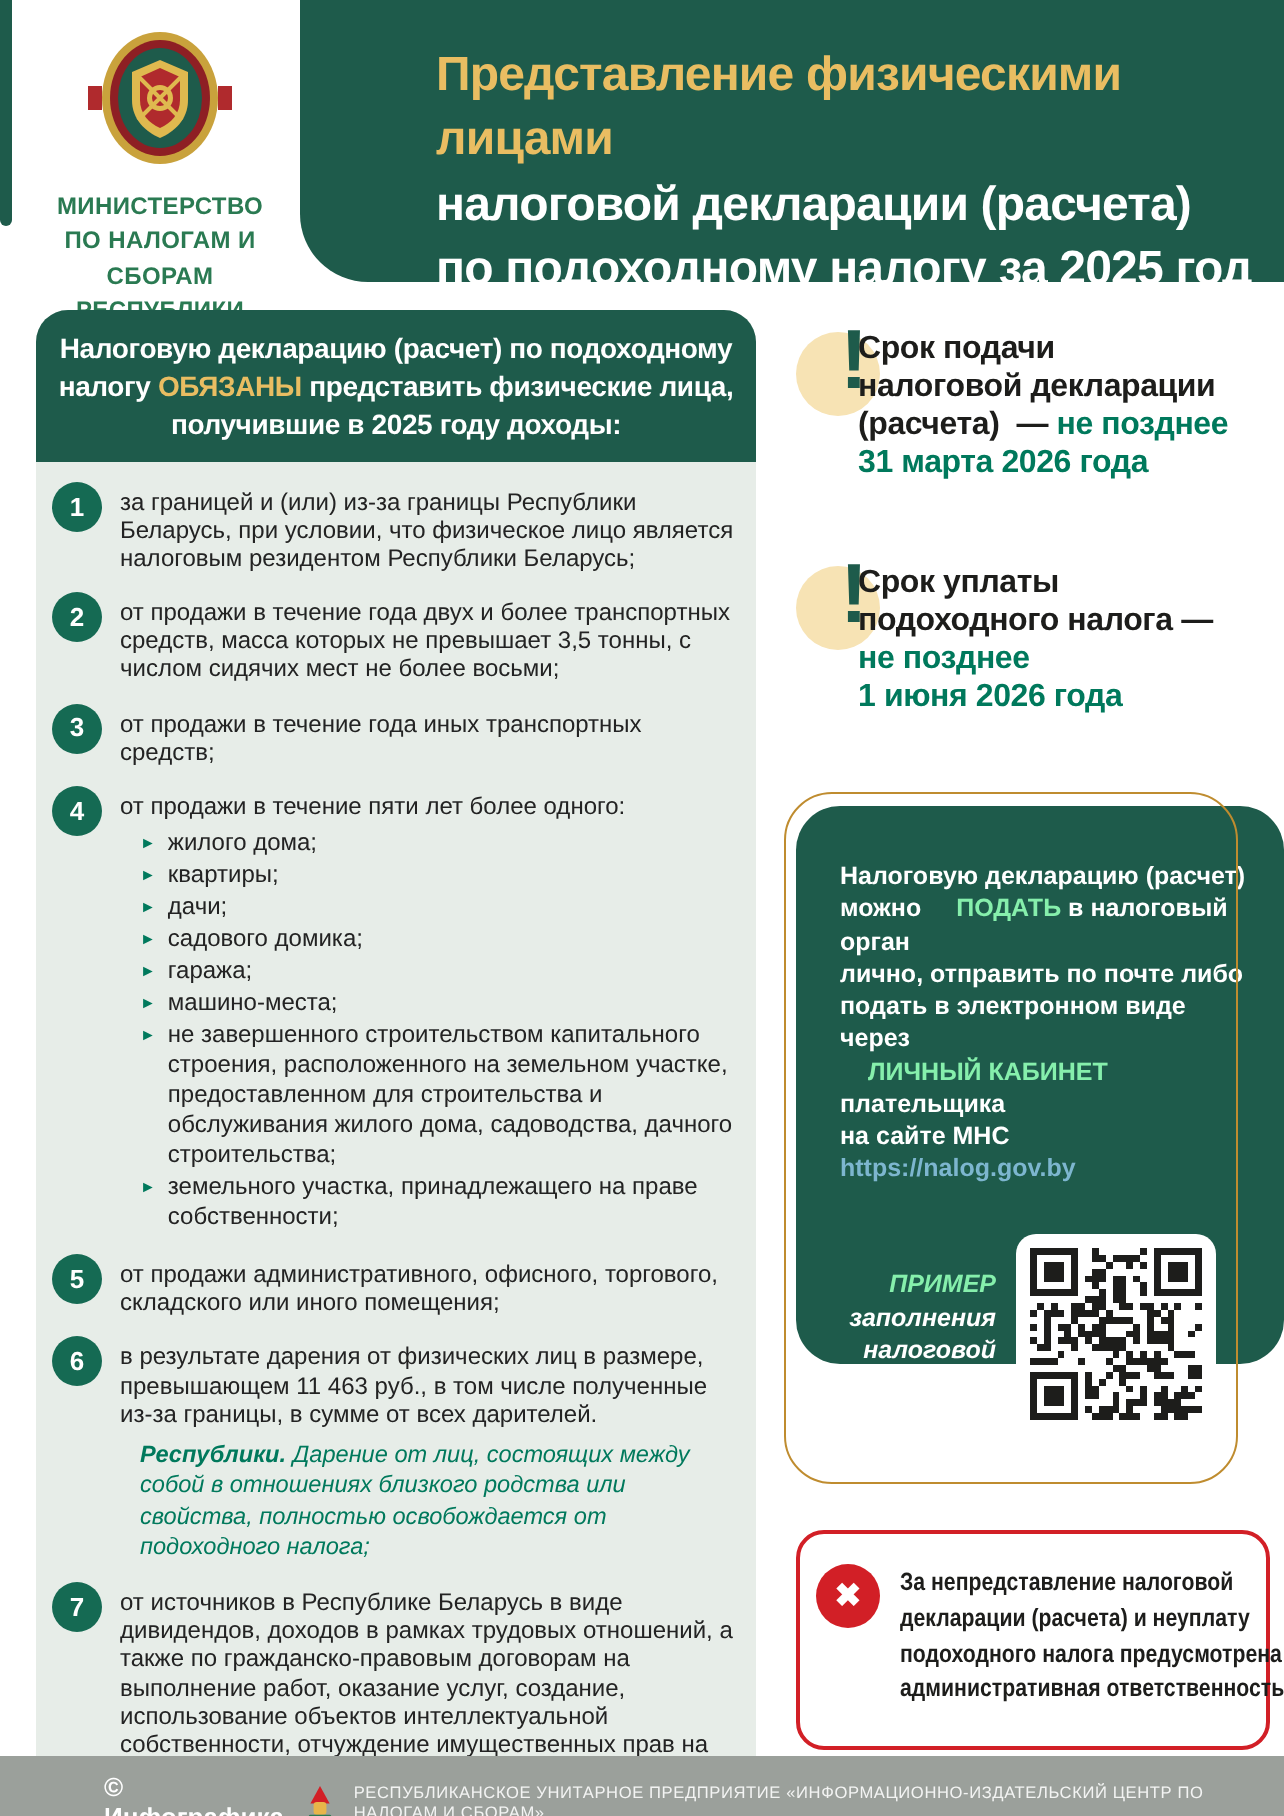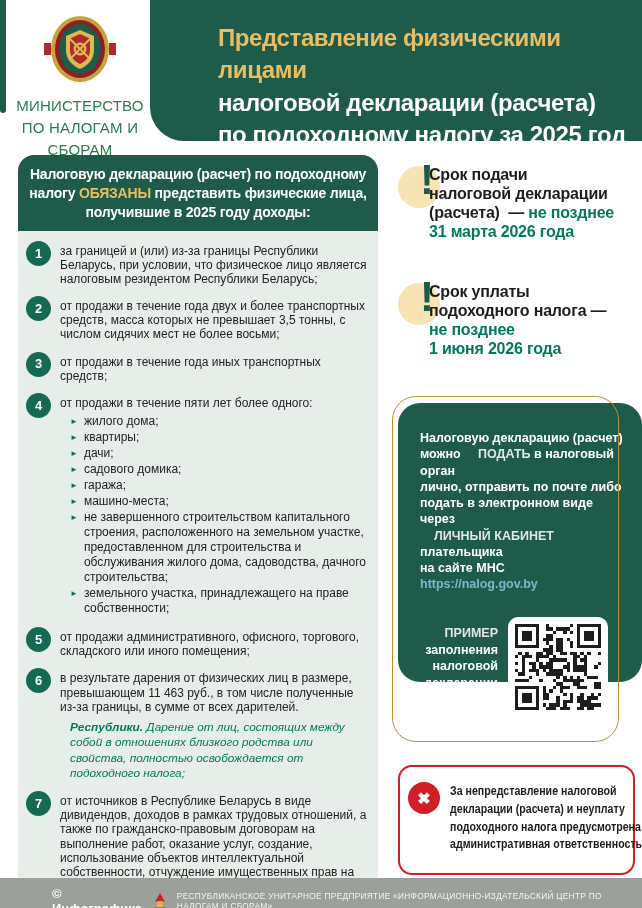--- a/index.html
+++ b/index.html
@@ -7,26 +7,26 @@
   .page { position:relative; width:642px; height:908px; background:#ffffff;
           font-family:"Liberation Sans", sans-serif; overflow:hidden; }
 
   
   .left-strip { position:absolute; left:0; top:0; width:6px; height:113px;
                 background:#1e5b4b; border-radius:0 0 4px 4px; }
   .header-band { position:absolute; left:150px; top:0; width:492px; height:141px;
                  background:#1e5b4b; border-bottom-left-radius:34px; }
   .logo-panel { position:absolute; left:10px; top:10px; width:140px; text-align:center; }
   .logo-panel svg { display:block; margin:0 auto; }
-  .logo-text { margin-top:5px; font-size:15px; font-weight:normal; color:#2a7a52;
+  .logo-text { margin-top:5px; font-size:12px; font-weight:bold; color:#2a7a52;
                line-height:1.45; letter-spacing:.2px; }
   .title { position:absolute; left:186px; top:22px; color:#fff; font-size:24px;
            font-weight:bold; line-height:1.35; letter-spacing:-.4px;margin-left:32px; }
   .gold  { color:#e9bd62; }
-  .gold-b{ color:#e5e5e5; font-weight:bold;padding-left:14px; }
+  .gold-b{ color:#86efac; font-weight:bold;padding-left:14px; }
 
   
   .obligation-card { position:absolute; left:18px; top:155px; width:360px; height:837px;
                      background:#e7ede8; border-radius:16px; }
   .card-header { background:#1e5b4b; border-radius:16px 16px 0 0; padding:10px 4px 9px;
                  text-align:center; color:#fff; font-weight:bold; font-size:14px;
                  line-height:1.35; letter-spacing:-.2px; }
   .items { padding:12px 10px 0 8px; }
   .item  { display:flex; gap:9px; margin-bottom:12px; font-size:12px; color:#232323;
            line-height:1.18; }
@@ -55,21 +55,21 @@
 
   
   .info-card { position:absolute; left:398px; top:403px; width:244px; height:279px;
                background:#1e5b4b; border-radius:22px; color:#fff; z-index:1; }
   .gold-outline { position:absolute; left:392px; top:396px; width:227px; height:346px;
                   border:1.5px solid #bf8c2f; border-radius:24px; z-index:2;
                   pointer-events:none; }
   .info-text { padding:27px 0 0 22px; width:228px; font-size:12.5px; font-weight:bold;
                line-height:1.3; }
   .link { color:#7db6cf; text-decoration:none; font-weight:bold; cursor:pointer; }
-  .qr-row { display:flex; align-items:center; margin:24px 0 0 12px; }
+  .qr-row { display:flex; align-items:flex-end; margin:24px 0 0 12px;font-style:italic; }
   .qr-label { width:88px; text-align:right; font-size:12.5px; font-weight:bold;
               line-height:1.32; }
   .qr-box { width:100px; height:100px; background:#fff; border-radius:10px;
             margin-left:10px; display:flex; align-items:center; justify-content:center; }
 
   
   .warning-card { position:absolute; left:398px; top:765px; width:237px; height:110px;
                   background:#fff; border:2px solid #d21f26; border-radius:14px; z-index:1; }
   .warn-icon { position:absolute; left:8px; top:15px; width:32px; height:32px;
                border-radius:50%; background:#d21f26; color:#fff; display:flex;

